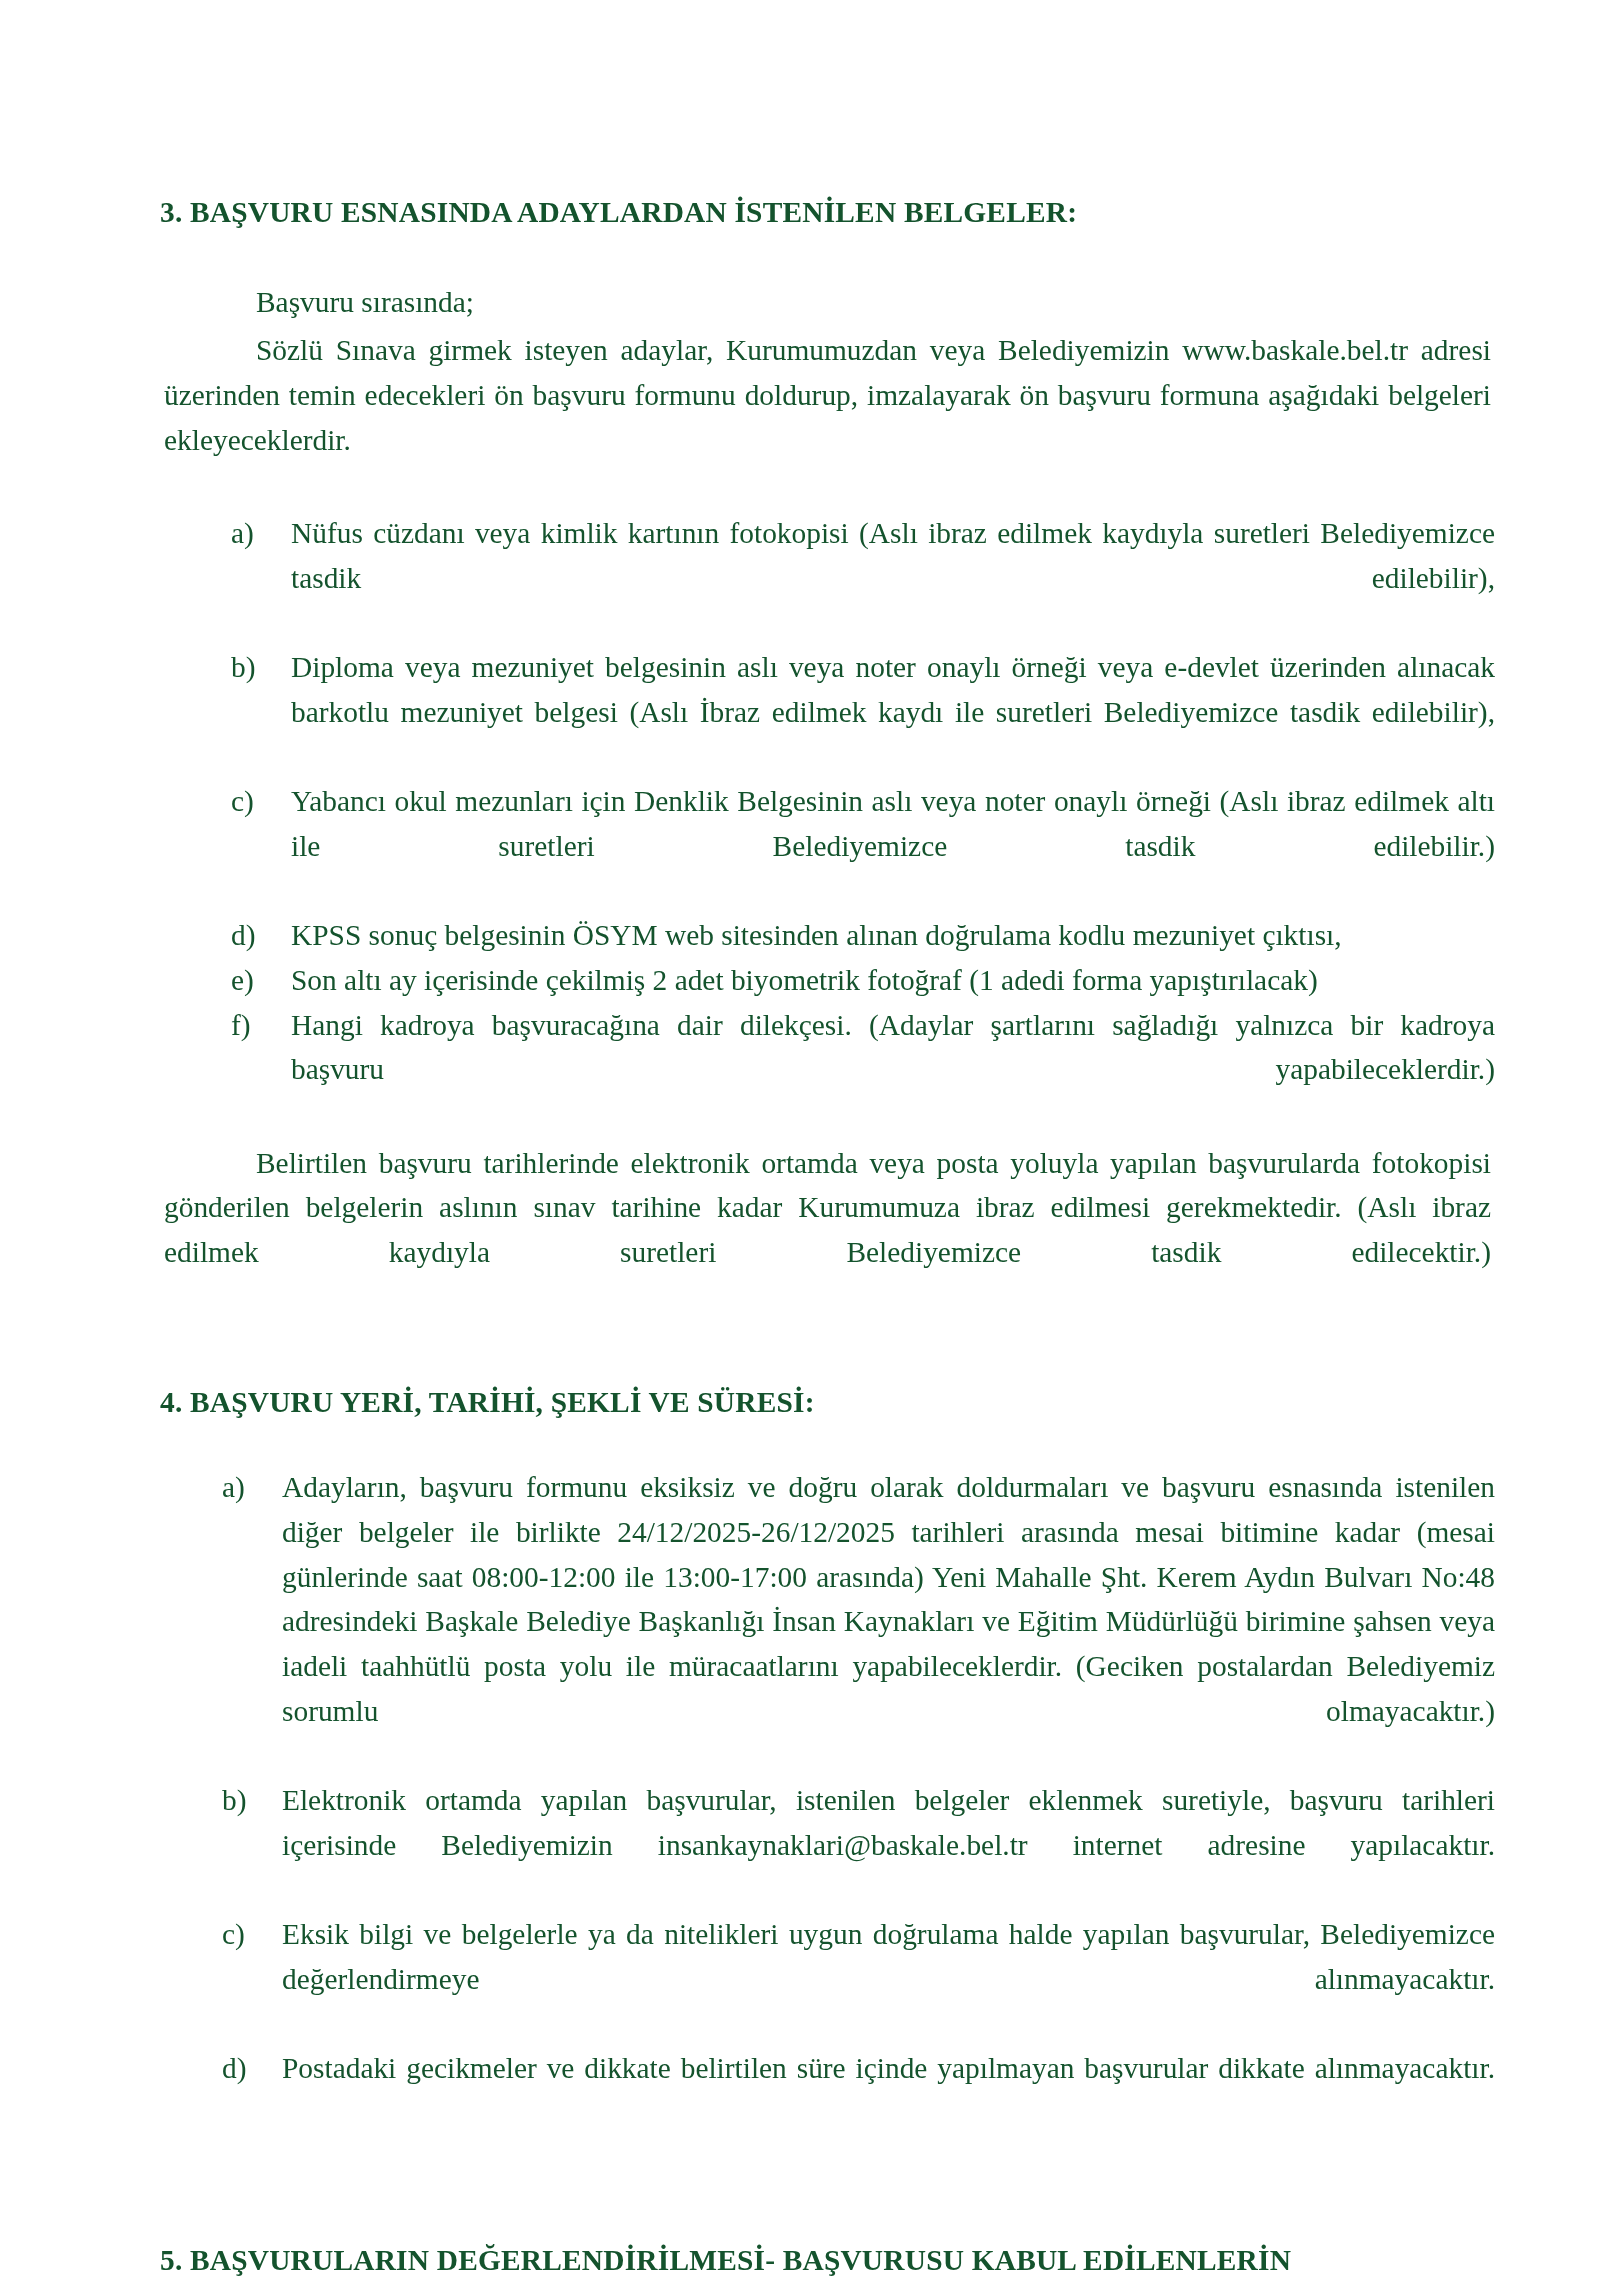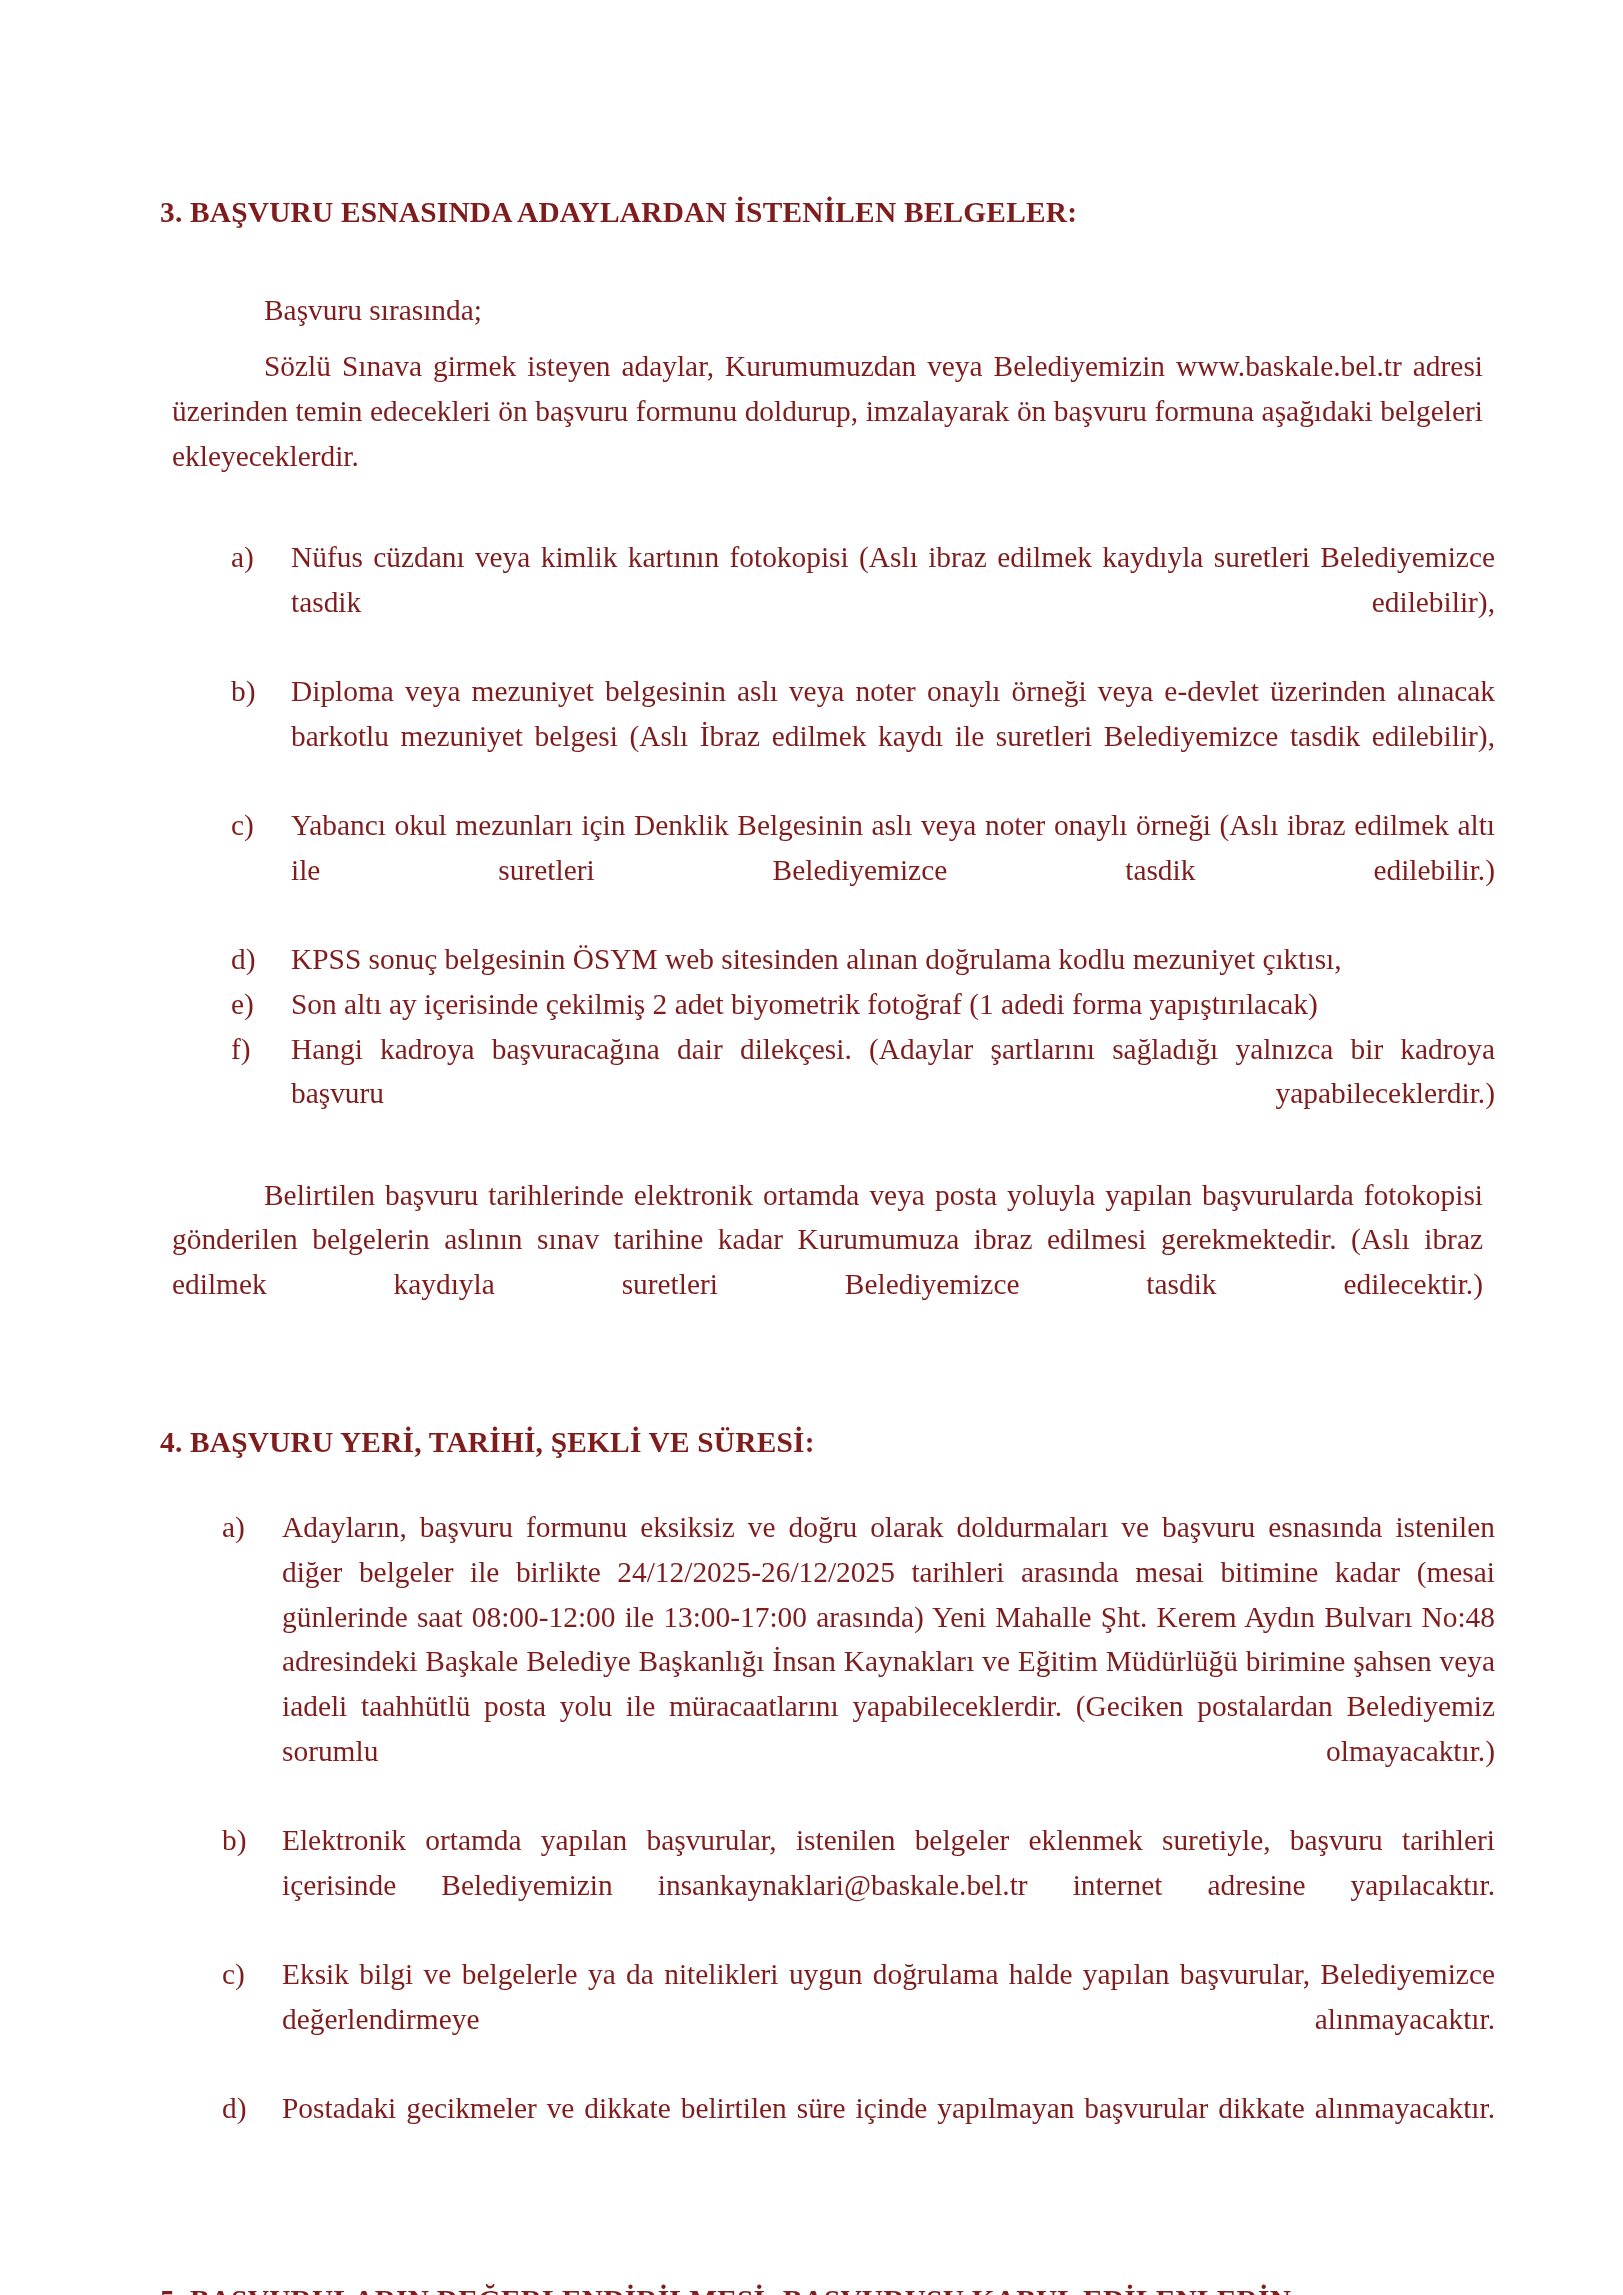--- a/index.html
+++ b/index.html
@@ -8,21 +8,21 @@
     background: #ffffff;
   }
   .page {
     width: 1623px;
     height: 2295px;
     background: #ffffff;
     position: relative;
     box-sizing: border-box;
     padding: 190px 128px 0 160px;
     font-family: "Liberation Serif", "DejaVu Serif", serif;
-    color: #7f1d1d;
+    color: #14532d;
     font-size: 29.4px;
     line-height: 1.52;
   }
   .doc {
     width: 1335px;
   }
   h2.section-heading {
     font-size: 29.4px;
     font-weight: bold;
     margin: 0;
@@ -33,21 +33,21 @@
   }
   h2.section-heading.stretch {
     text-align: justify;
     margin-top: 31px;
   }
   .gap-after-heading { height: 41px; }
   .gap-before-heading { height: 56px; }
   .gap-before-heading-lg { height: 71px; }
 
   p.para {
-    margin: 12px;
+    margin: 4px;
     text-align: justify;
     text-indent: 0;
     line-height: 1.52;
   }
   p.para.indent {
     text-indent: 92px;
   }
 
   ol.alpha {
     list-style: none;

